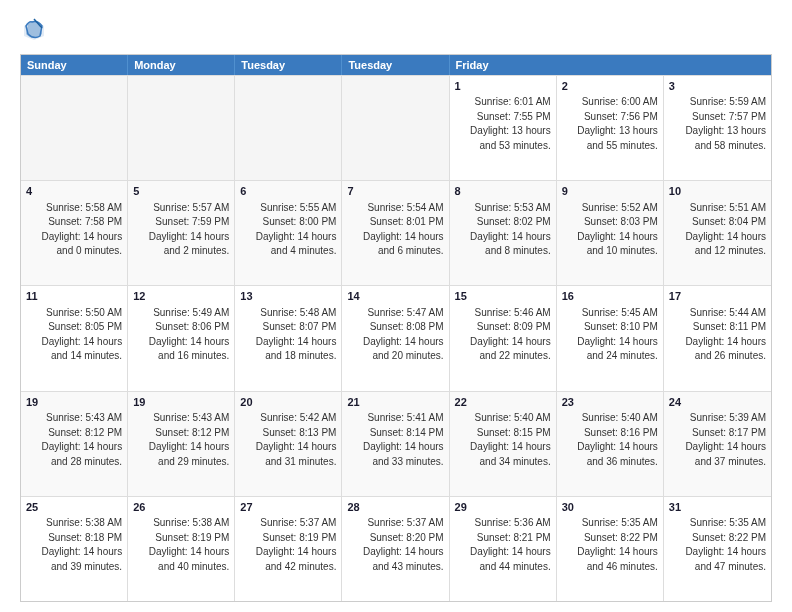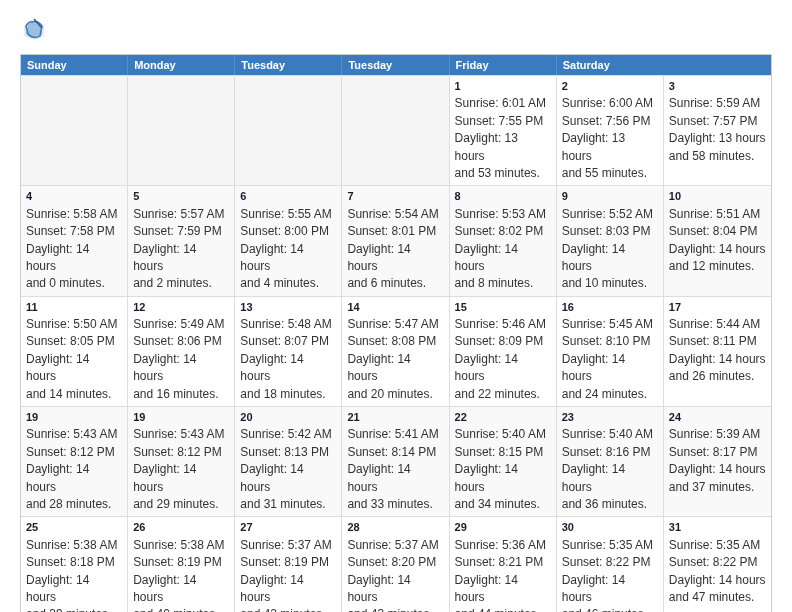--- a/index.html
+++ b/index.html
@@ -98,22 +98,23 @@
     .cal-cell.empty { background: #f5f5f5; }
     .cal-cell.alt { background: #f9f9f9; }
     .day-num {
       font-size: 11px;
       font-weight: bold;
       color: #1a1a2e;
       margin-bottom: 1px;
     }
     .day-info {
       color: #333;
-      font-size: 12px;
+      font-size: 10px;
       line-height: 1.45;
+      text-align: right;
     }
   </style>
 </head>
 <body>
 
 <div class="page">
   <div class="header">
     <div class="logo">
       <svg class="logo-icon" viewBox="0 0 28 28">
         <rect x="0" y="0" width="28" height="28" fill="white"></rect>
@@ -133,21 +134,20 @@
     </div>
   </div>
 
   <div class="calendar">
     <div class="cal-header">
     <div class="cal-header-cell">Sunday</div>
         <div class="cal-header-cell">Monday</div>
         <div class="cal-header-cell">Tuesday</div>
         <div class="cal-header-cell">Tuesday</div>
         <div class="cal-header-cell">Friday</div>
-        <div class="cal-header-cell">Saturday</div>
       </div>
     <div class="cal-body">
     <div class="cal-row">
           <div class="cal-cell empty"></div>
           <div class="cal-cell empty"></div>
           <div class="cal-cell empty"></div>
           <div class="cal-cell empty"></div>
           <div class="cal-cell">
             <div class="day-num">1</div>
             <div class="day-info">Sunrise: 6:01 AM<br>Sunset: 7:55 PM<br>Daylight: 13 hours<br>and 53 minutes.</div>

